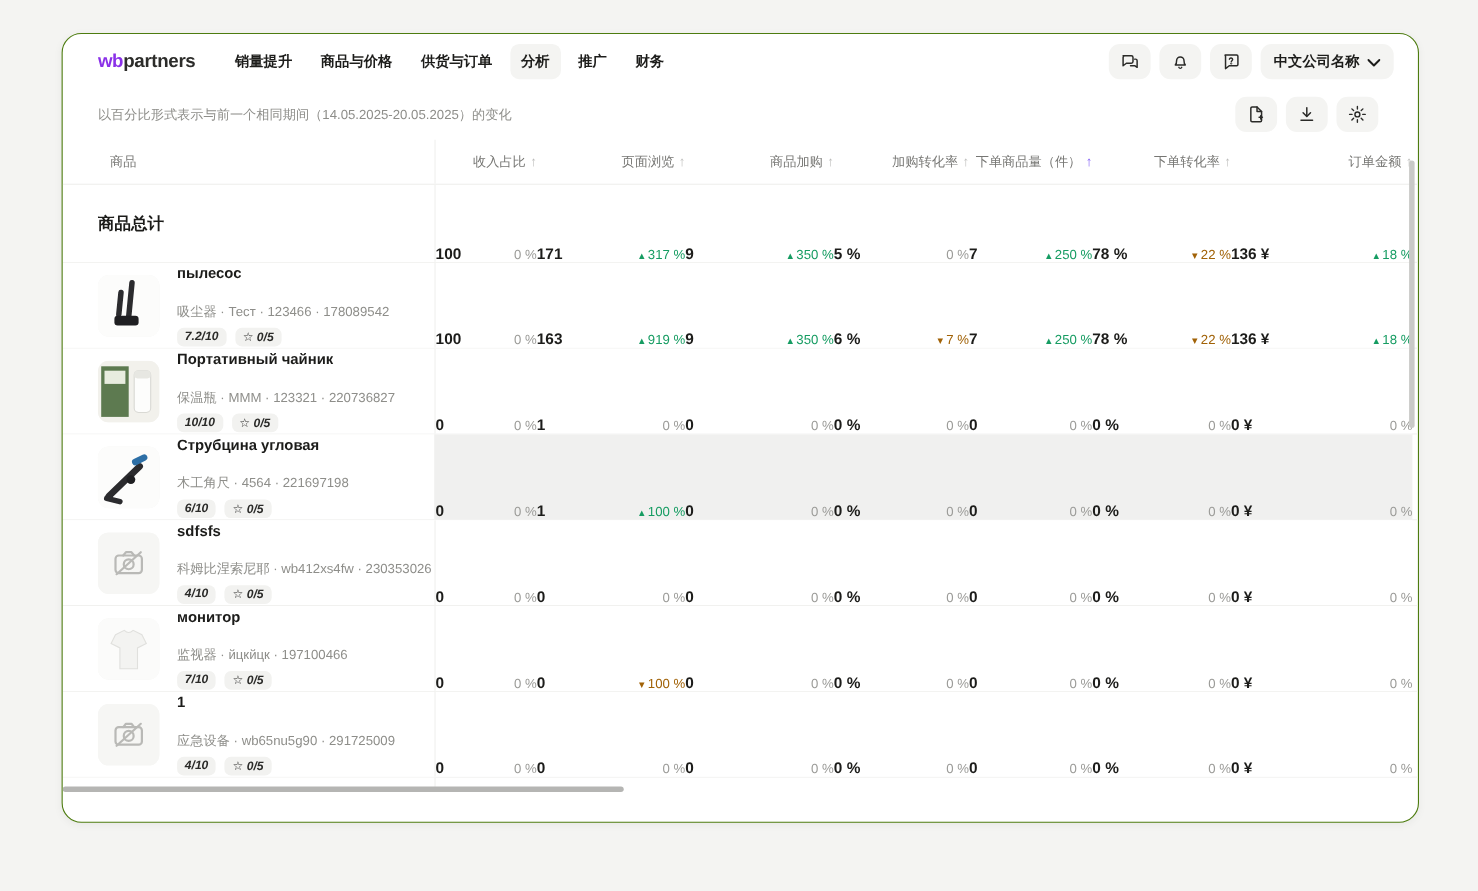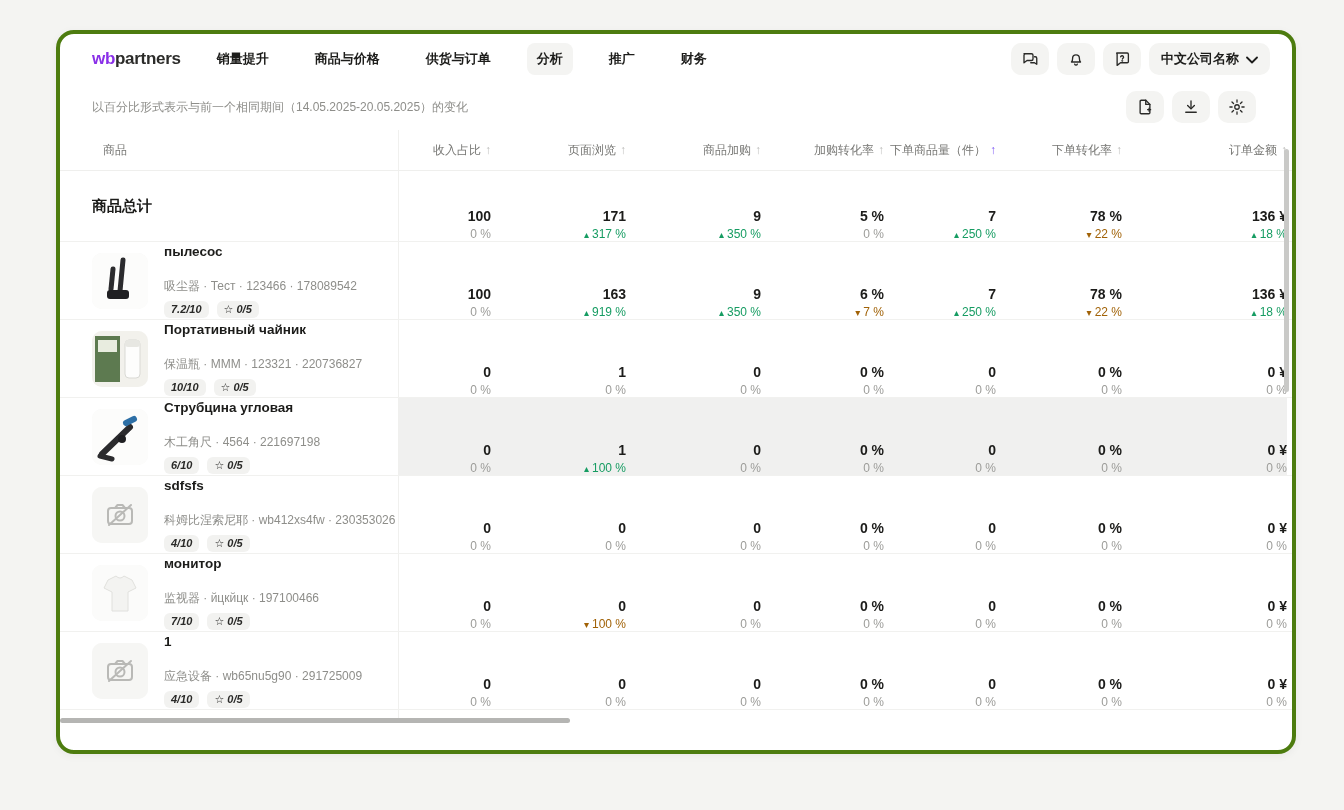--- a/index.html
+++ b/index.html
@@ -1,24 +1,24 @@
 <!DOCTYPE html>
 <html><head>
 <meta charset="utf-8">
 <style>
   html,body{margin:0;padding:0;width:1344px;height:810px;background:#f4f4f2;
     font-family:"Liberation Sans","DejaVu Sans",sans-serif;overflow:hidden;}
   .card{position:absolute;left:56px;top:30px;width:1232px;height:716px;background:#fff;
-    border:4px solid #4d7c0f;border-radius:18px;box-shadow:0 2px 8px rgba(0,0,0,.05);overflow:hidden;}
+    border:1px solid #4d7c0f;border-radius:18px;box-shadow:0 2px 8px rgba(0,0,0,.05);overflow:hidden;}
   
   .topbar{height:50px;display:flex;align-items:center;padding:0 22px 0 32px;}
   .logo{font-size:17px;font-weight:700;letter-spacing:-.3px;white-space:nowrap;}
   .logo .wb{color:#8a30e8;}
   .logo .rest{color:#2c2c2a;}
-  .nav{display:flex;gap:26px;margin-left:26px;}
+  .nav{display:flex;gap:6px;margin-left:26px;}
   .nav-item{font-size:13px;font-weight:700;color:#1d1d1b;padding:7px 10px;border-radius:8px;cursor:pointer;white-space:nowrap;}
   .nav-item.active{background:#f4f4f2;}
   .top-right{margin-left:auto;display:flex;align-items:center;gap:8px;}
   .icon-btn{width:38px;height:32px;border-radius:10px;background:#f4f4f2;display:flex;align-items:center;justify-content:center;cursor:pointer;color:#2a2a28;}
   .icon-btn svg{display:block;}
   .account-btn{height:32px;border-radius:10px;background:#f4f4f2;display:flex;align-items:center;gap:7px;
     padding:0 12px;font-size:13px;font-weight:700;color:#1d1d1b;cursor:pointer;white-space:nowrap;}
   
   .subbar{height:46px;display:flex;align-items:center;padding:0 36px 0 32px;}
   .subnote{font-size:12px;color:#8e8e8a;}
@@ -42,21 +42,21 @@
   .thumb{width:56px;height:56px;border-radius:10px;background:#f7f7f5;overflow:hidden;flex-shrink:0;}
   .thumb svg{display:block;}
   .pinfo{min-width:0;}
   .ptitle{font-size:13.5px;font-weight:700;color:#1c1c1a;white-space:nowrap;}
   .psub{font-size:12px;color:#8e8e8a;margin-top:19px;white-space:nowrap;}
   .pbadges{display:flex;gap:8px;margin-top:6px;font-style:italic;}
   .badge{background:#f2f2f0;border-radius:6px;padding:2px 7px;font-size:11px;font-weight:700;color:#2a2a28;white-space:nowrap;}
   .badge .star{font-size:11px;margin-right:3px;color:#2a2a28;}
   .ncells{display:flex;border-left:1px solid #f0f0ee;background:#fff;}
   .trow.highlight .ncells{background:#f0f0ef;}
-  .ncell{box-sizing:border-box;display:flex;flex-direction:column;justify-content:flex-end;align-items:flex-end;}
+  .ncell{box-sizing:border-box;display:flex;flex-direction:row;justify-content:space-between;align-items:flex-end;}
   .val{font-size:14px;font-weight:700;color:#1c1c1a;white-space:nowrap;}
   .delta{font-size:12px;margin-top:3px;color:#9c9c99;white-space:nowrap;}
   .delta.up{color:#169c62;}
   .delta.down{color:#a16207;}
   .delta .tri{font-size:10px;margin-right:3px;}
   
   .hscroll{position:absolute;left:0;top:684px;width:510px;height:5px;border-radius:3px;background:#b5b5b3;z-index:6;cursor:pointer;}
   .vscroll{position:absolute;right:3px;top:115px;width:5px;height:243px;border-radius:3px;background:#c9c9c7;z-index:6;cursor:pointer;}
 </style>
 </head>

